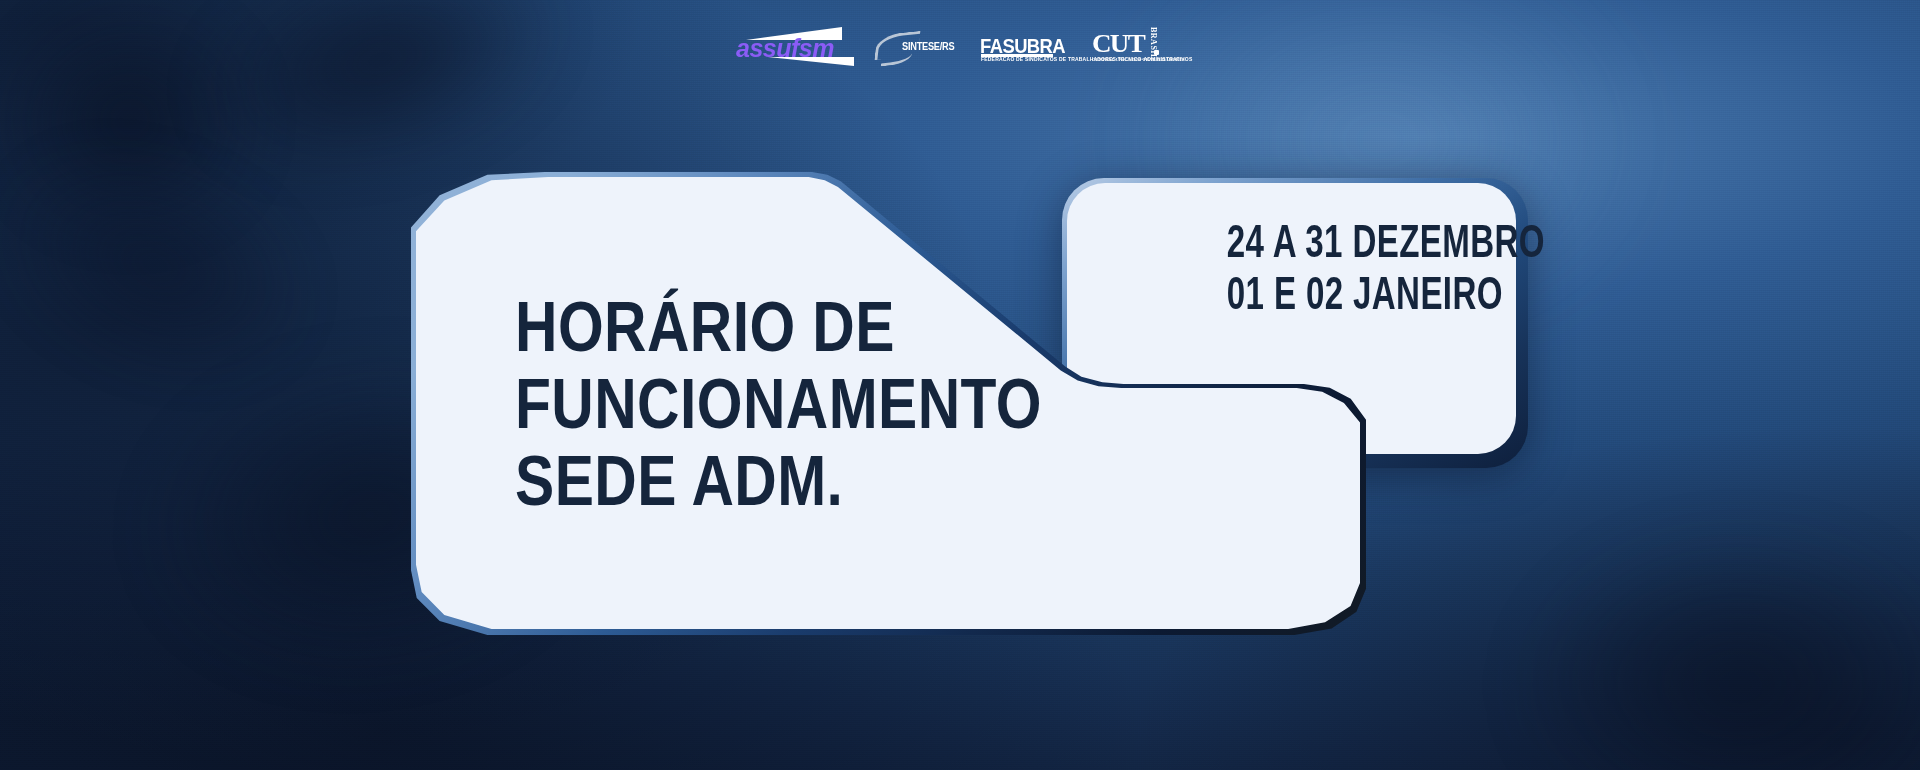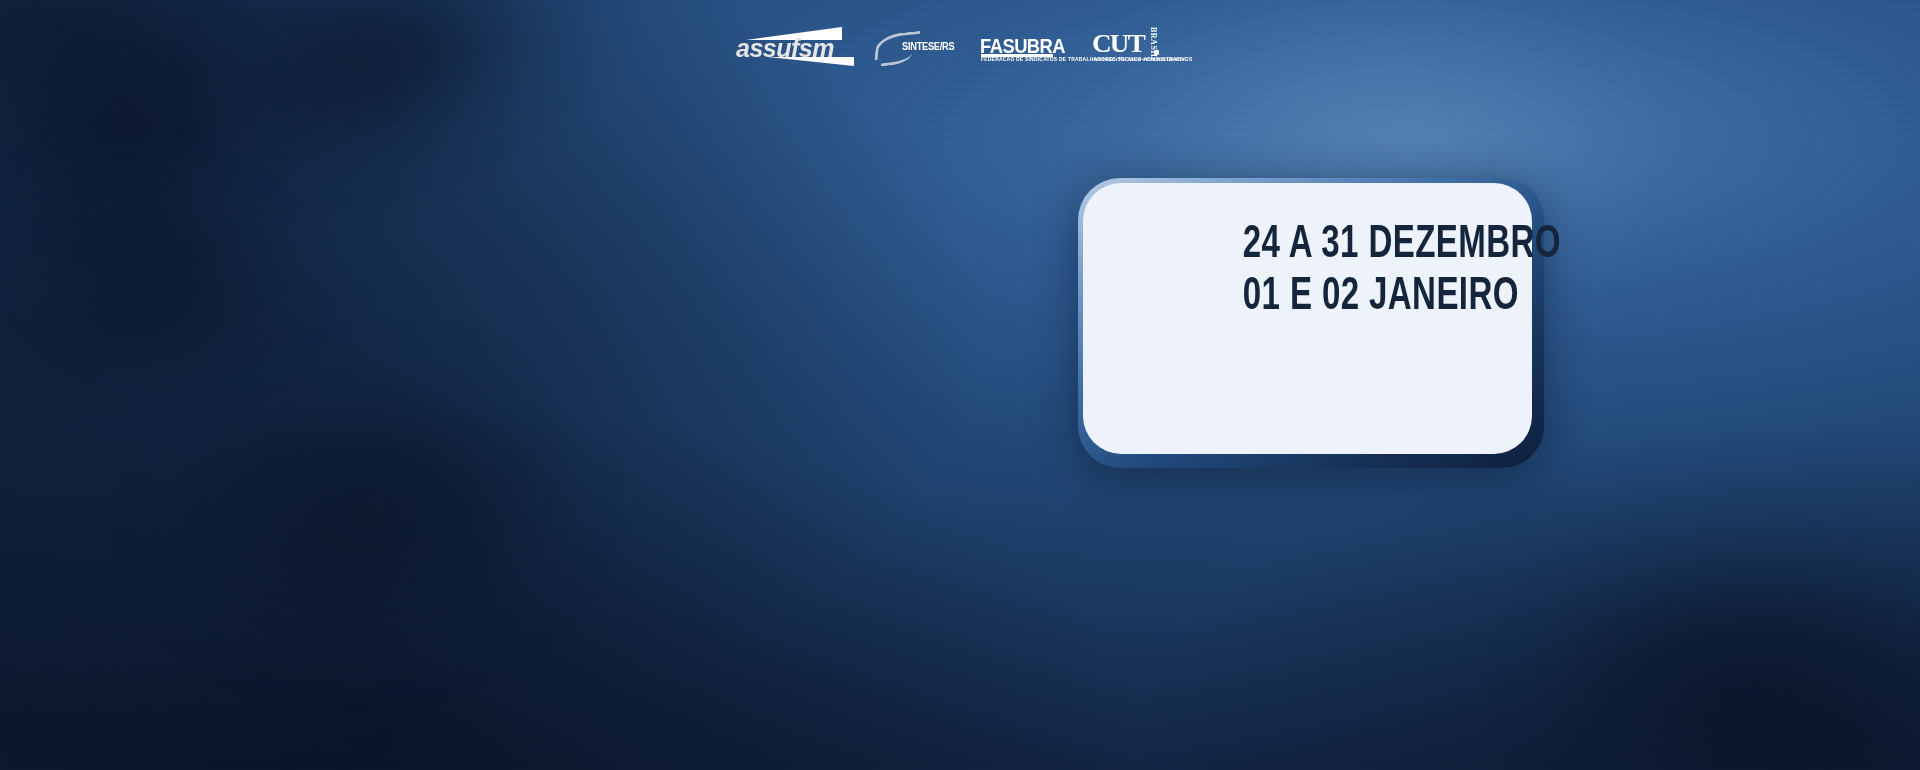--- a/index.html
+++ b/index.html
@@ -81,21 +81,21 @@
   .logo-assufsm{position:relative;width:118px;height:40px;}
   .assufsm-tri-top{
     position:absolute;left:10px;top:1px;width:96px;height:13px;
     background:#fff;
     clip-path:polygon(0% 100%, 100% 0%, 100% 100%);
   }
   .assufsm-word{
     position:absolute;left:0;top:10px;width:118px;
     font-family:"Liberation Sans", sans-serif;
     font-weight:bold;font-style:italic;font-size:25px;letter-spacing:-.5px;
-    color:#e5e5e5;line-height:1;
+    color:#8b5cf6;line-height:1;
   }
   .assufsm-tri-bot{
     position:absolute;left:32px;bottom:0px;width:86px;height:9px;
     background:#fff;
     clip-path:polygon(0% 0%, 100% 0%, 100% 100%);
   }
 
   
   .logo-sintese{position:relative;width:82px;height:34px;}
   .sintese-swoosh{
@@ -145,21 +145,21 @@
     position:absolute;left:66px;top:-1px;
     font-size:8px;font-weight:bold;color:#fff;letter-spacing:.5px;
     transform:rotate(90deg);transform-origin:left top;white-space:nowrap;
   }
   .cut-sub{
     position:absolute;left:0px;top:29px;width:88px;
     font-size:4.5px;font-weight:bold;color:#fff;letter-spacing:.1px;white-space:nowrap;
   }
 
   
-  .card-layer{position:absolute;inset:0;z-index:20;margin-left:16px;}
+  .card-layer{position:absolute;inset:0;z-index:20;}
 
   
   .date-card{
     position:absolute;left:1062px;top:178px;width:466px;height:290px;
     z-index:21;
   }
   .date-card-border{
     position:absolute;inset:0;border-radius:42px;
     background:linear-gradient(150deg,#b9cde6 0%, #7ea3cf 16%, #3f6ea6 38%, #214a7d 58%, #17335a 78%, #0e1f3c 100%);
     filter:drop-shadow(0 8px 22px rgba(6,14,30,.45));
@@ -276,16 +276,25 @@
 
     <div class="date-card">
       <div class="date-card-border"></div>
       <div class="date-card-face"></div>
       <div class="date-text">
         <span>24 A 31 DEZEMBRO</span>
         <span>01 E 02 JANEIRO</span>
       </div>
     </div>
 
+    <div class="main-card">
+      <div class="main-card-border"></div>
+      <div class="main-card-face"></div>
+      <div class="main-title">
+        <span>HORÁRIO DE</span>
+        <span>FUNCIONAMENTO</span>
+        <span>SEDE ADM.</span>
+      </div>
+    </div>
 
   </div>
 
 </div>
 
 </body></html>

